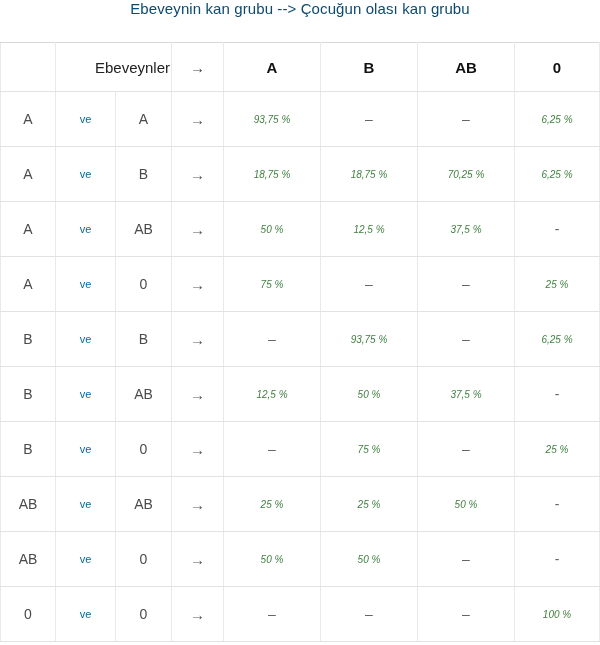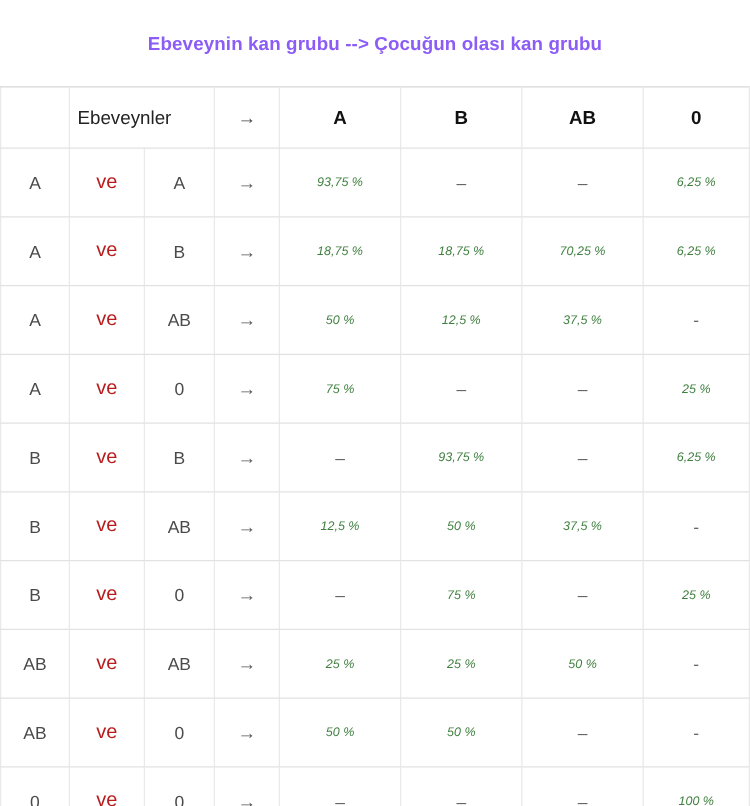--- a/index.html
+++ b/index.html
@@ -16,25 +16,23 @@
   }
   .page {
     width: 600px;
     height: 645px;
     position: relative;
     box-sizing: border-box;
   }
   .title {
     text-align: center;
     font-size: 15px;
-    color: #8b5cf6;
-    padding-top: 27px;
+    color: #0c4a6e;
     padding-bottom: 0;
     letter-spacing: 0.1px;
-    font-weight: bold;
   }
   table.blood-table {
     border-collapse: collapse;
     width: 600px;
     margin-top: 25px;
     table-layout: fixed;
   }
   table.blood-table th,
   table.blood-table td {
     border-top: 1px solid #e2e2e2;
@@ -57,21 +55,21 @@
   col.c-res-last { width: 85px; }
 
   thead th {
     height: 46px;
     font-size: 16px;
     color: #222222;
   }
   thead th.parents-head {
     font-size: 15px;
     color: #222222;
-    text-align: left;
+    text-align: right;
     padding-left: 6px;
   }
   thead th.blank-head {
     background: #ffffff;
   }
   thead th.arrow-head {
     font-size: 15px;
     color: #444444;
   }
   thead th.type-head {
@@ -81,22 +79,22 @@
   }
   tbody td {
     height: 52px;
     font-size: 14px;
   }
   td.parent {
     color: #4a4a4a;
     font-size: 14px;
   }
   td.ve {
-    color: #b91c1c;
-    font-size: 16px;
+    color: #0369a1;
+    font-size: 11px;
   }
   td.arrow {
     color: #555555;
     font-size: 15px;
   }
   td.val {
     color: #3f7f3f;
     font-size: 10px;
     font-style: italic;
   }

